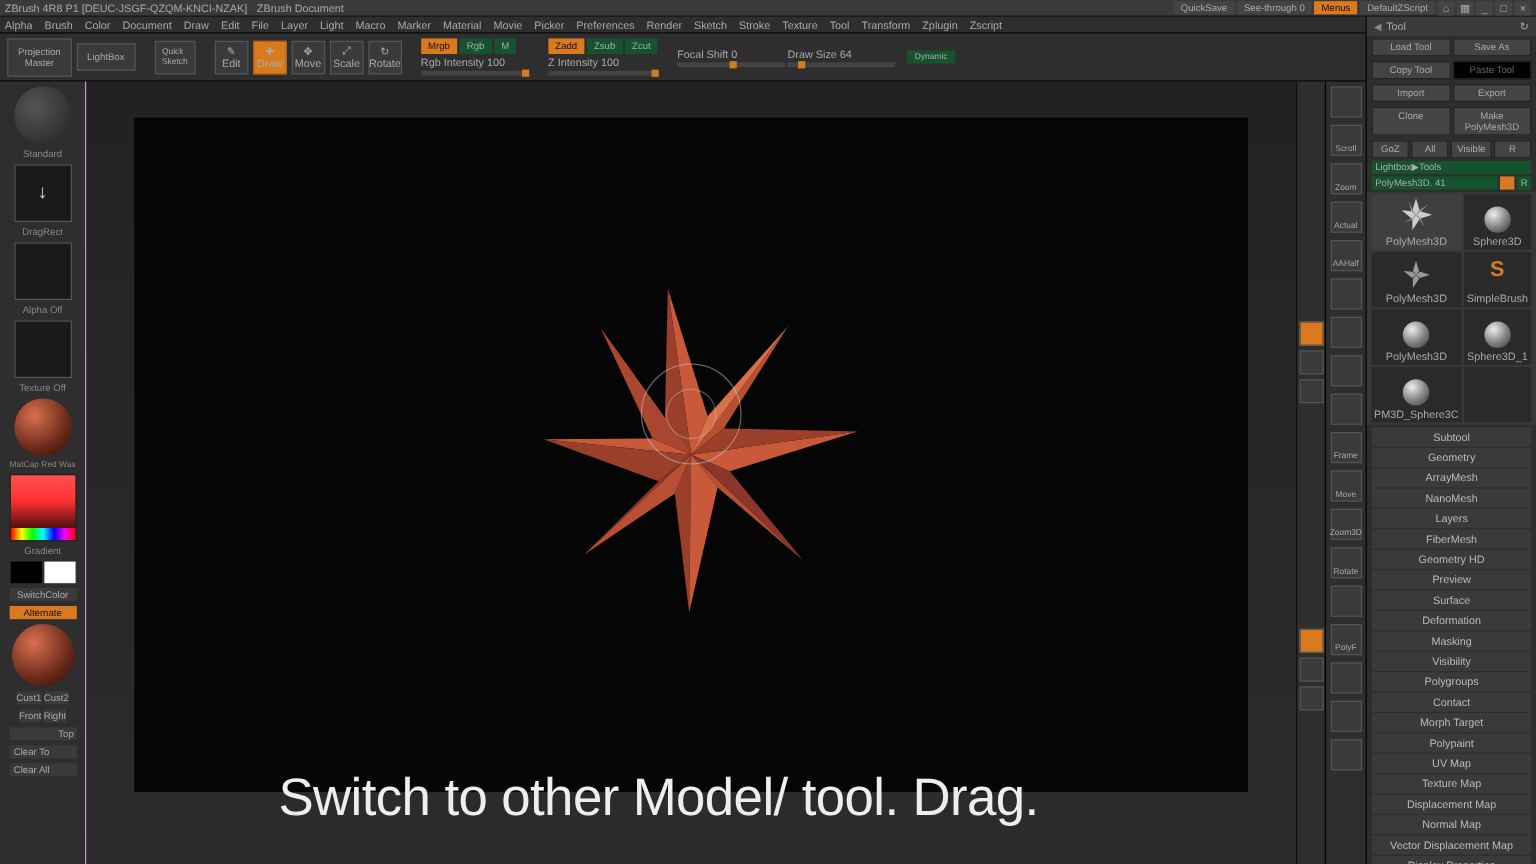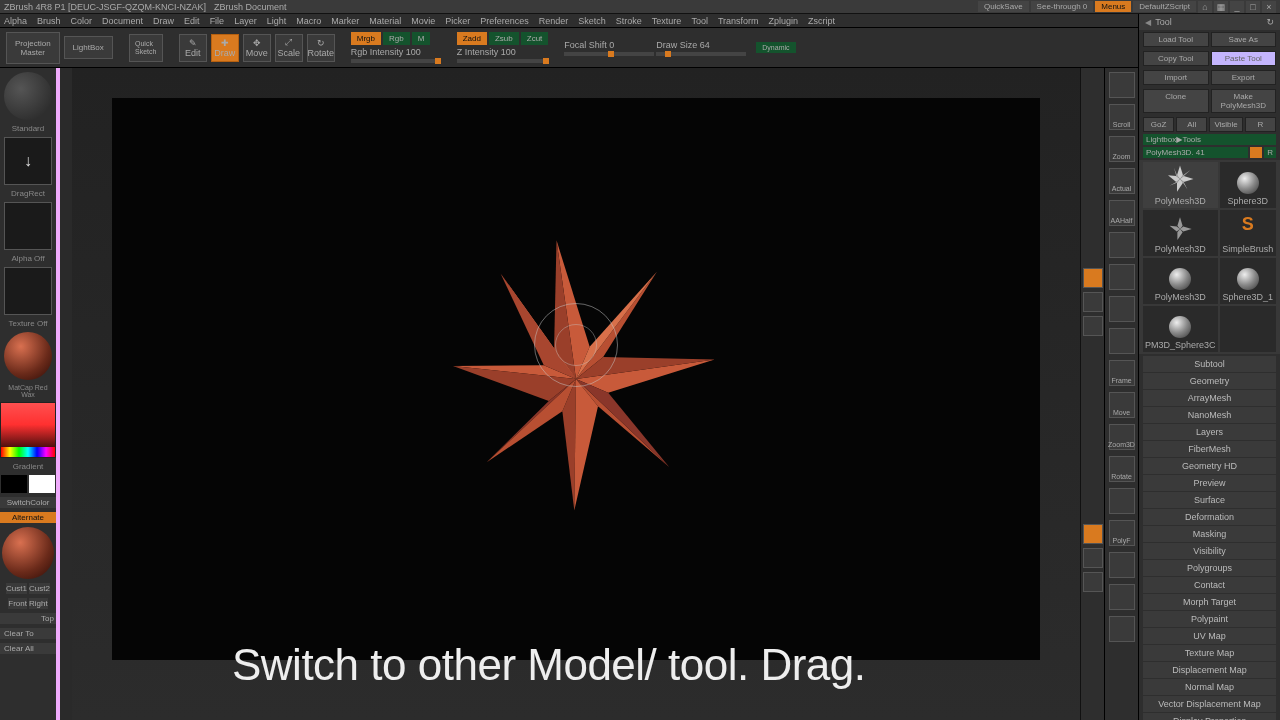--- a/index.html
+++ b/index.html
@@ -22,21 +22,21 @@
 .ob-btn { background:#3a3a3a; border:1px solid #555; padding:6px 8px; font-size:8px; text-align:center; min-width:40px;}
 .ob-ico { width:28px; height:28px; background:#3a3a3a; border:1px solid #555; display:flex; flex-direction:column; align-items:center; justify-content:center; font-size:7px; }
 .ob-ico.active { background:#d97a1f; color:#111; border-color:#b56010;}
 .ob-tag { padding:2px 6px; background:#14532d; font-size:8px; }
 .ob-tag.active { background:#d97a1f; color:#111; }
 .ob-slider { min-width:90px; font-size:8px; display:flex; flex-direction:column; }
 .ob-slider .track { height:4px; background:#444; margin-top:2px; position:relative; }
 .ob-slider .thumb { width:6px; height:6px; background:#d97a1f; position:absolute; top:-1px; }
 
 
-.leftshelf { position:absolute; left:0; top:68px; width:60px; bottom:0; background:#2e2e2e; border-right:4px solid #f0abfc; padding:4px; display:flex; flex-direction:column; gap:4px; align-items:center;}
+.leftshelf { position:absolute; left:0; top:68px; width:72px; bottom:0; background:#2e2e2e; border-right:1px solid #f0abfc; padding:4px; display:flex; flex-direction:column; gap:4px; align-items:center;}
 .shelf-circ { width:48px; height:48px; border-radius:50%; background:radial-gradient(circle at 35% 35%,#555,#222); }
 .shelf-lbl { font-size:8px; color:#888; text-align:center; }
 .shelf-box { width:48px; height:48px; background:#3a3a3a; border:1px solid #555; display:flex; align-items:center; justify-content:center; }
 .shelf-box.dark { background:#1a1a1a; }
 .shelf-mat { width:48px; height:48px; border-radius:50%; background:radial-gradient(circle at 35% 30%,#d97050,#6a2a1a 60%,#2a0a05); }
 .colorpick { width:56px; height:56px; background:linear-gradient(to bottom,#ff5050 0%,#ff3030 40%,#000 100%); position:relative; border:1px solid #222;}
 .hue { position:absolute; bottom:0; left:0; right:0; height:10px; background:linear-gradient(to right,red,yellow,lime,cyan,blue,magenta,red);}
 .swrow { display:flex; gap:2px; }
 .sw { width:26px; height:18px; }
 .minibtn { width:56px; background:#3a3a3a; padding:1px 2px; font-size:8px; text-align:center; }
@@ -53,21 +53,21 @@
 
 .rightrail { position:absolute; right:142px; top:68px; width:34px; bottom:0; background:#2e2e2e; border-left:1px solid #000; padding:4px 2px; display:flex; flex-direction:column; gap:6px; align-items:center;}
 .rr-ico { width:26px; height:26px; background:#3a3a3a; border:1px solid #555; font-size:7px; display:flex; align-items:flex-end; justify-content:center; padding-bottom:1px; text-align:center;}
 
 
 .rightpanel { position:absolute; right:0; top:14px; width:142px; bottom:0; background:#2e2e2e; border-left:1px solid #000; display:flex; flex-direction:column; }
 .rp-title { background:#3a3a3a; padding:3px 6px; font-size:10px; color:#ddd; display:flex; align-items:center; gap:4px;}
 .rp-title::before { content:'◀'; font-size:8px; color:#888;}
 .rp-btnrow { display:flex; gap:2px; padding:2px 4px; }
 .rp-btn { flex:1; background:#444; padding:2px 4px; font-size:8px; text-align:center; border:1px solid #222;}
-.rp-btn.dim { background:#c4b5fd; color:#666;}
+.rp-btn.dim { background:#000000; color:#666;}
 .rp-row1 { display:flex; gap:2px; padding:0 4px 2px; }
 .rp-row1 div { background:#14532d; padding:1px 3px; font-size:8px; }
 .rp-row1 div:first-child { flex:1;}
 .tool-grid { display:grid; grid-template-columns:1fr 1fr; gap:2px; padding:2px 4px; background:#383838;}
 .tool-cell { background:#2a2a2a; height:46px; display:flex; flex-direction:column; align-items:center; justify-content:flex-end; font-size:7px; padding:2px; color:#999; position:relative;}
 .tool-cell .thumb-circ { width:22px; height:22px; border-radius:50%; background:radial-gradient(circle at 35% 30%,#eee,#888,#333); margin-bottom:2px;}
 .tool-cell .thumb-s { position:absolute; top:4px; color:#d97a1f; font-size:18px; font-weight:bold;}
 .tool-cell.sel { background:#3f3f3f; }
 .tool-cell svg { margin-bottom:2px; }
 

